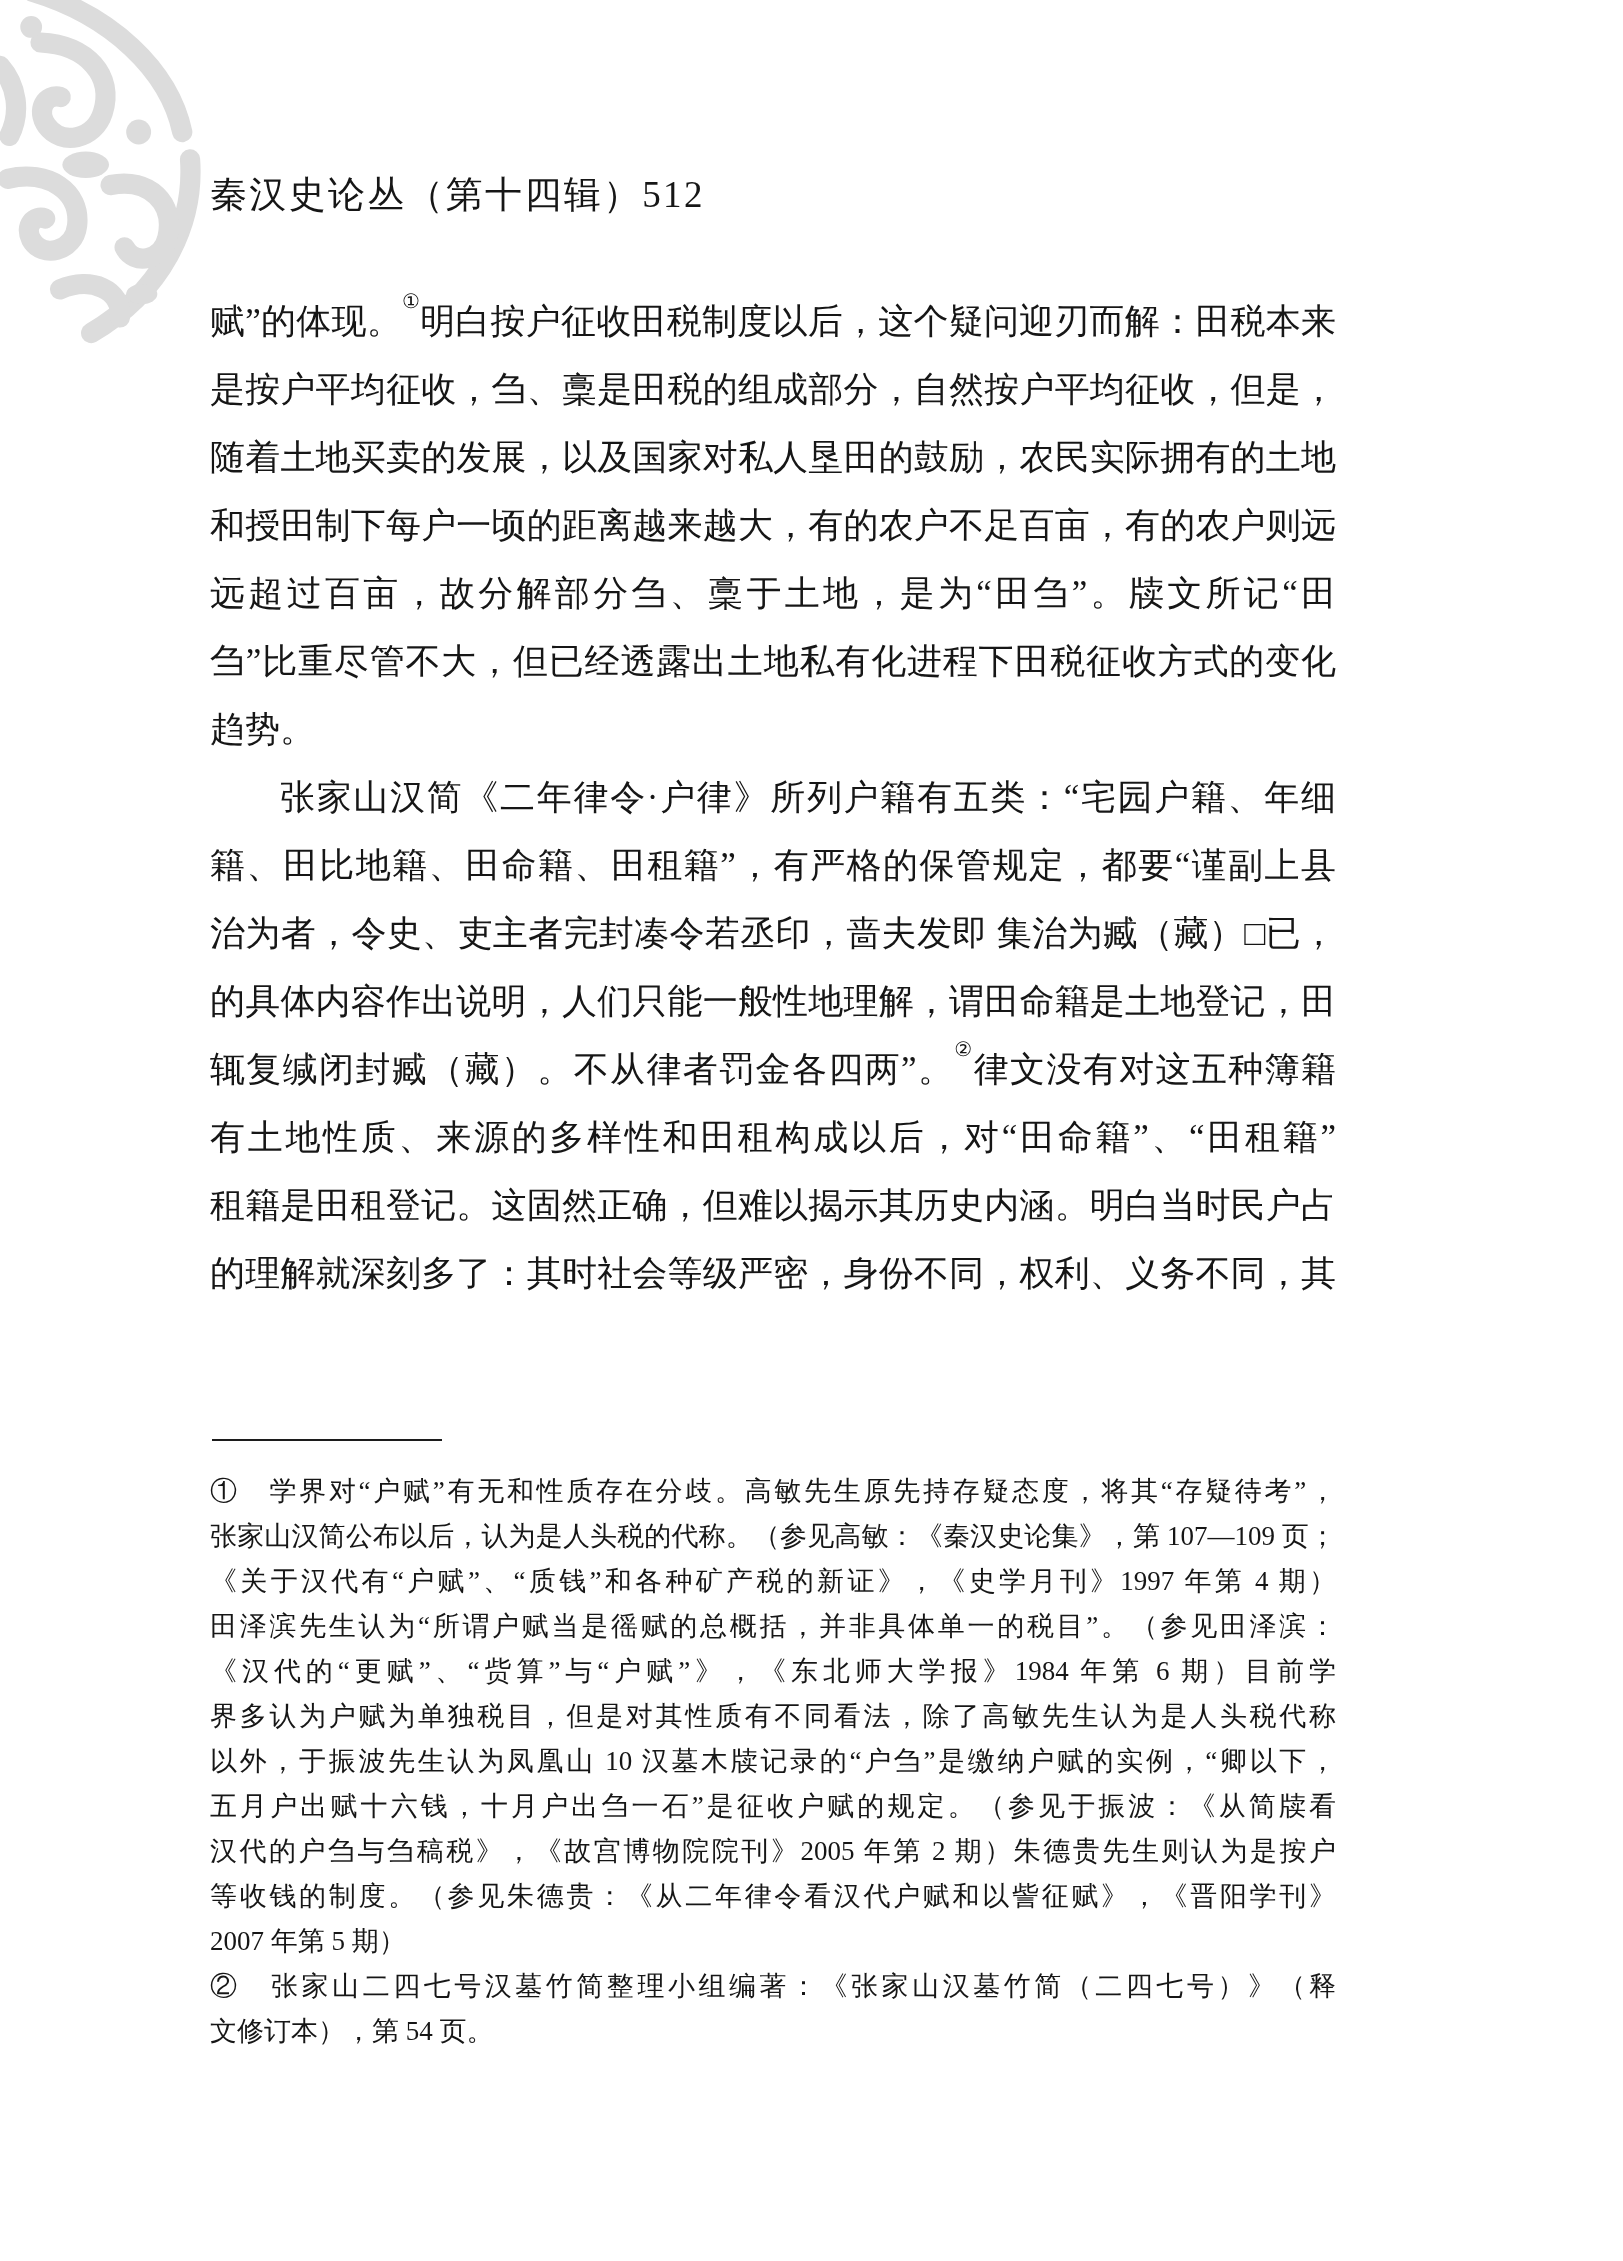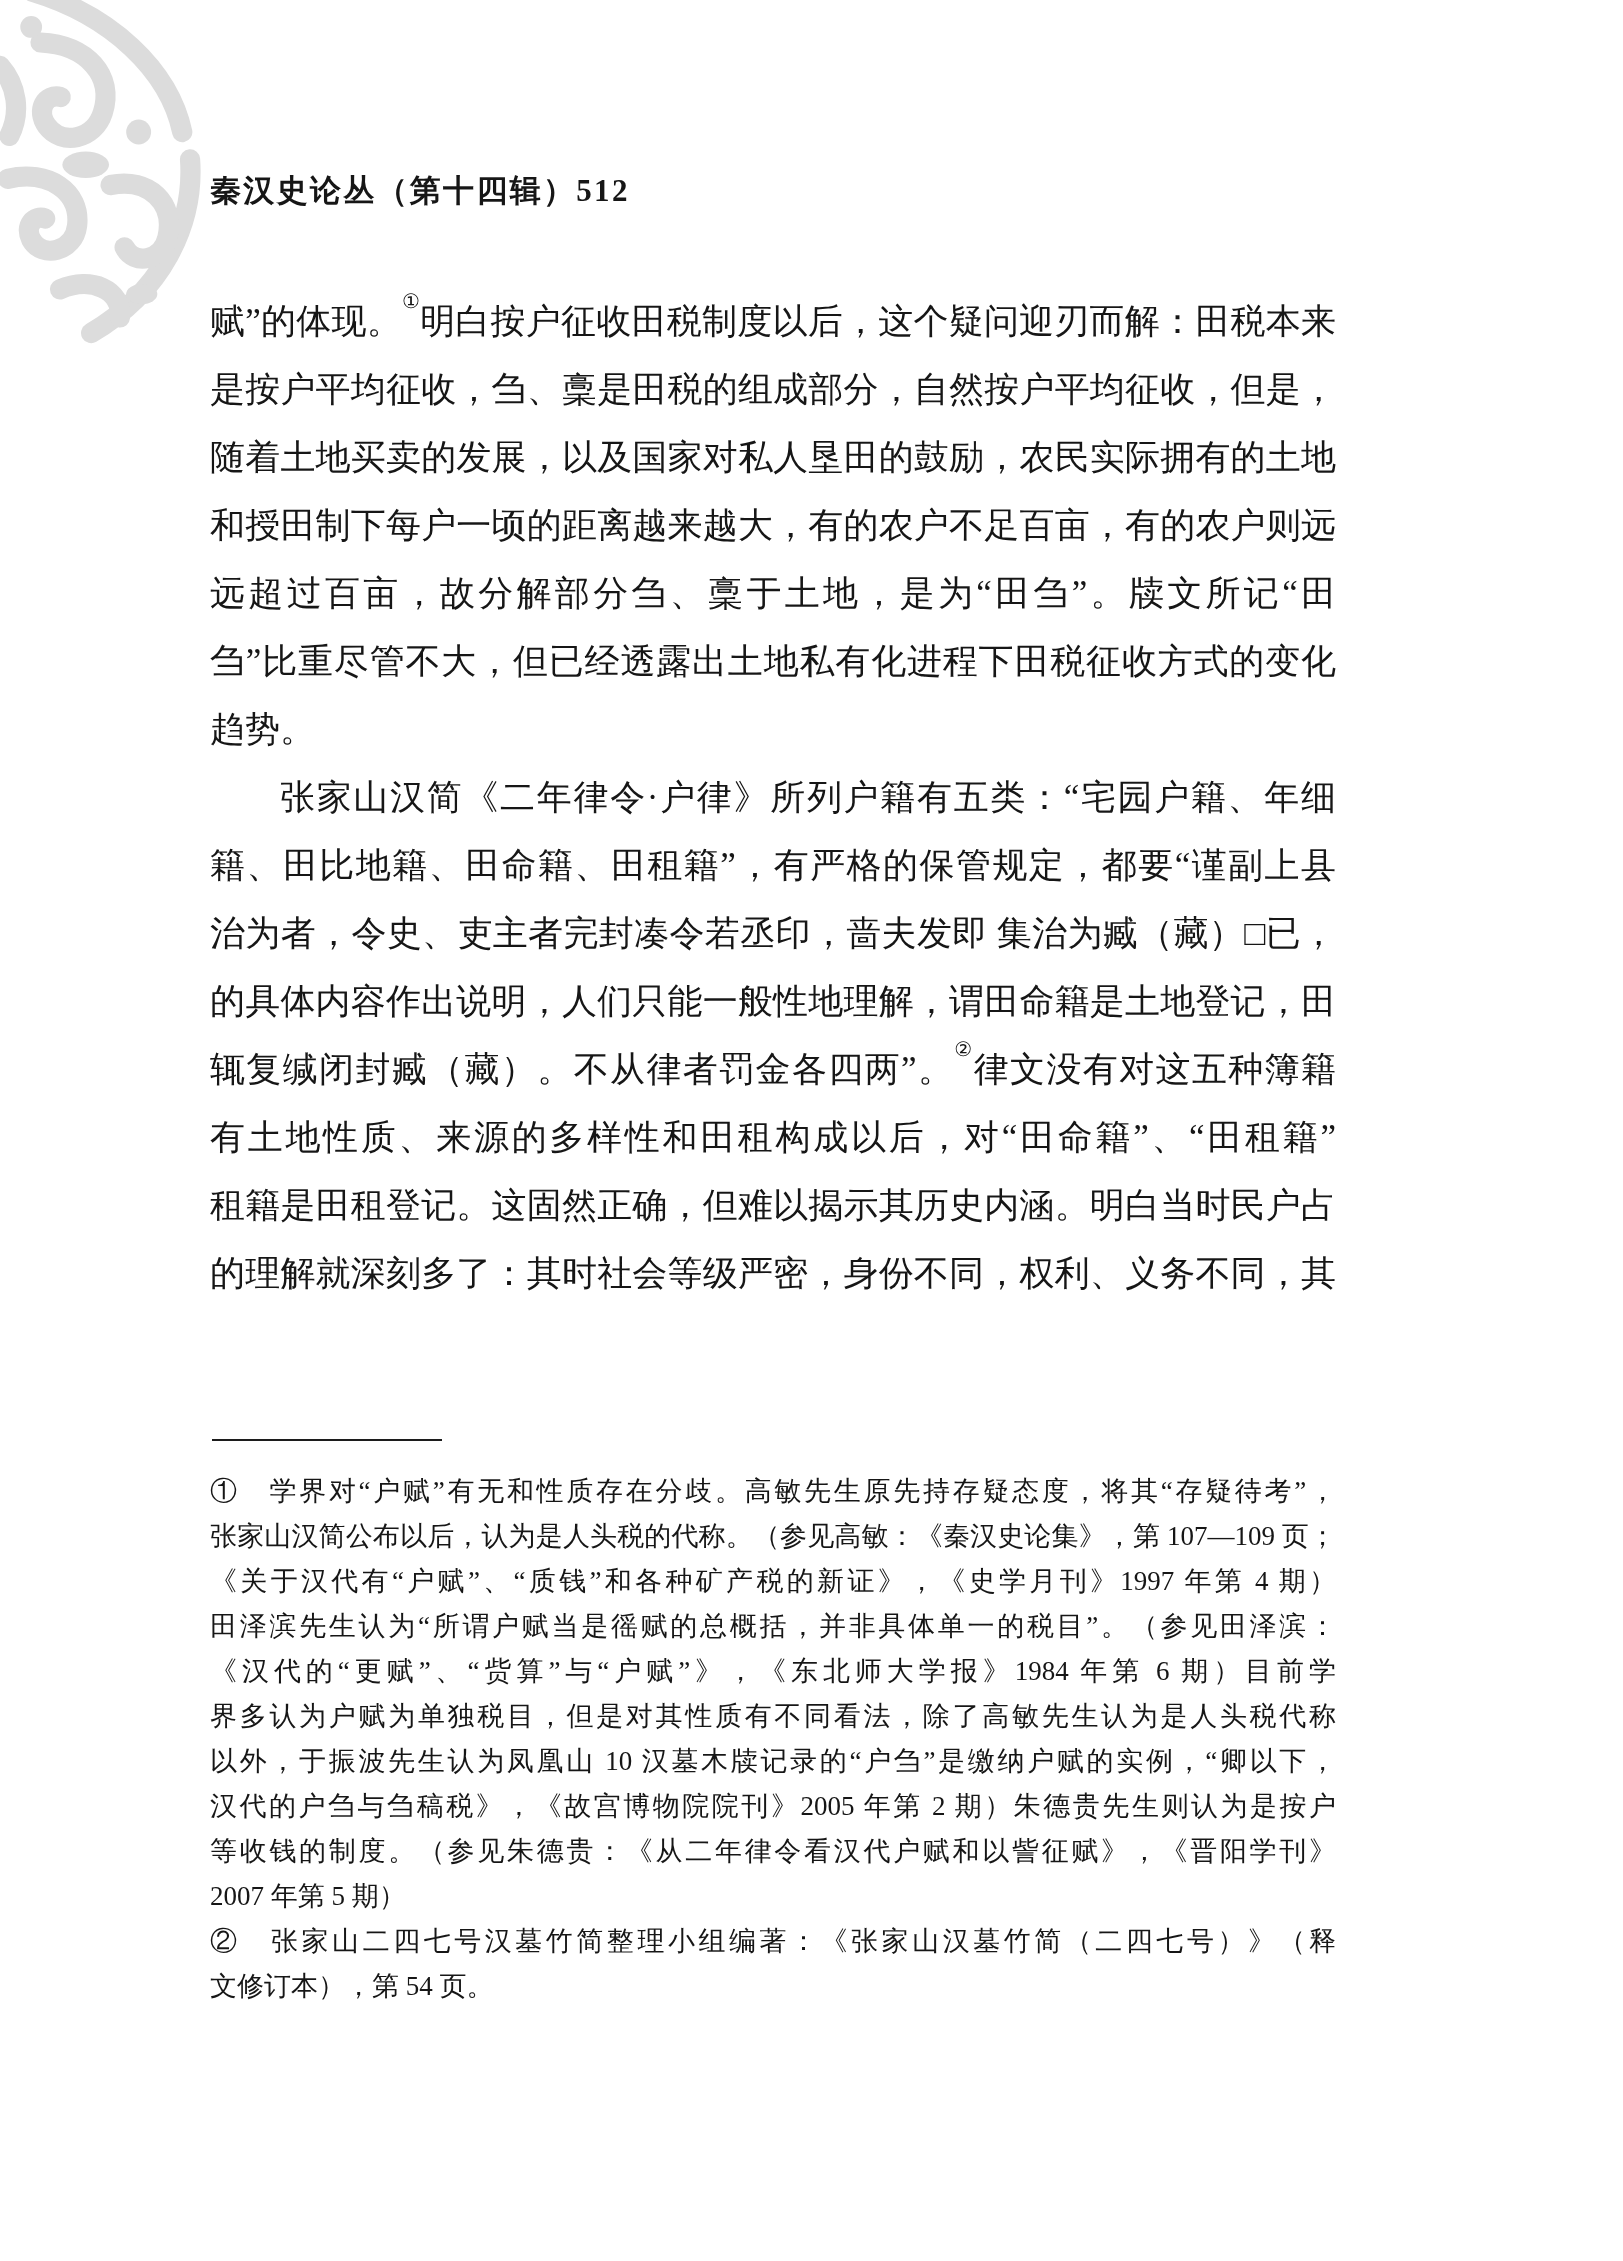--- a/index.html
+++ b/index.html
@@ -3,21 +3,21 @@
 <meta charset="utf-8">
 <style>
   html,body{margin:0;padding:0;}
   body{
     width:1623px;height:2261px;background:#ffffff;position:relative;overflow:hidden;
     font-family:"Liberation Serif","DejaVu Serif",serif;color:#161616;
   }
   .ornament{position:absolute;left:-14px;top:-15.6px;width:257px;height:374px;pointer-events:none;}
   .running-header{
     position:absolute;left:210px;top:170px;width:1126px;
-    font-size:31px;font-weight:700;letter-spacing:2.3px;white-space:nowrap;
+    font-size:37px;font-weight:400;letter-spacing:2.3px;white-space:nowrap;
   }
   .body-block{position:absolute;left:210px;top:288px;width:1126px;}
   .bline{height:68px;line-height:68px;font-size:35px;}
   .j{text-align:justify;text-align-last:justify;}
   .indent2{padding-left:70px;}
   sup.fnref{font-size:20px;line-height:0;position:relative;top:-12.5px;}
   .fnsep{position:absolute;left:212px;top:1439px;width:230px;height:2.3px;background:#1c1c1c;}
   .fn-block{position:absolute;left:210px;top:1469px;width:1126px;}
   .fline{height:45px;line-height:45px;font-size:27px;}
 </style>
@@ -65,19 +65,20 @@
 <div class="fnsep"></div>
 
 <div class="fn-block">
   <div class="fline j"><span>①　学界对“户赋”有无和性质存在分歧。高敏先生原先持存疑态度，将其“存疑待考”，</span></div>
   <div class="fline j"><span>张家山汉简公布以后，认为是人头税的代称。（参见高敏：《秦汉史论集》，第 107—109 页；</span></div>
   <div class="fline j"><span>《关于汉代有“户赋”、“质钱”和各种矿产税的新证》，《史学月刊》1997 年第 4 期）</span></div>
   <div class="fline j"><span>田泽滨先生认为“所谓户赋当是徭赋的总概括，并非具体单一的税目”。（参见田泽滨：</span></div>
   <div class="fline j"><span>《汉代的“更赋”、“赀算”与“户赋”》，《东北师大学报》1984 年第 6 期）目前学</span></div>
   <div class="fline j"><span>界多认为户赋为单独税目，但是对其性质有不同看法，除了高敏先生认为是人头税代称</span></div>
   <div class="fline j"><span>以外，于振波先生认为凤凰山 10 汉墓木牍记录的“户刍”是缴纳户赋的实例，“卿以下，</span></div>
+  <div class="fline j"><span>五月户出赋十六钱，十月户出刍一石”是征收户赋的规定。（参见于振波：《从简牍看</span></div>
   <div class="fline j"><span>汉代的户刍与刍稿税》，《故宫博物院院刊》2005 年第 2 期）朱德贵先生则认为是按户</span></div>
   <div class="fline j"><span>等收钱的制度。（参见朱德贵：《从二年律令看汉代户赋和以訾征赋》，《晋阳学刊》</span></div>
   <div class="fline"><span>2007 年第 5 期）</span></div>
   <div class="fline j"><span>②　张家山二四七号汉墓竹简整理小组编著：《张家山汉墓竹简（二四七号）》（释</span></div>
   <div class="fline"><span>文修订本），第 54 页。</span></div>
 </div>
 
 
 </body></html>

